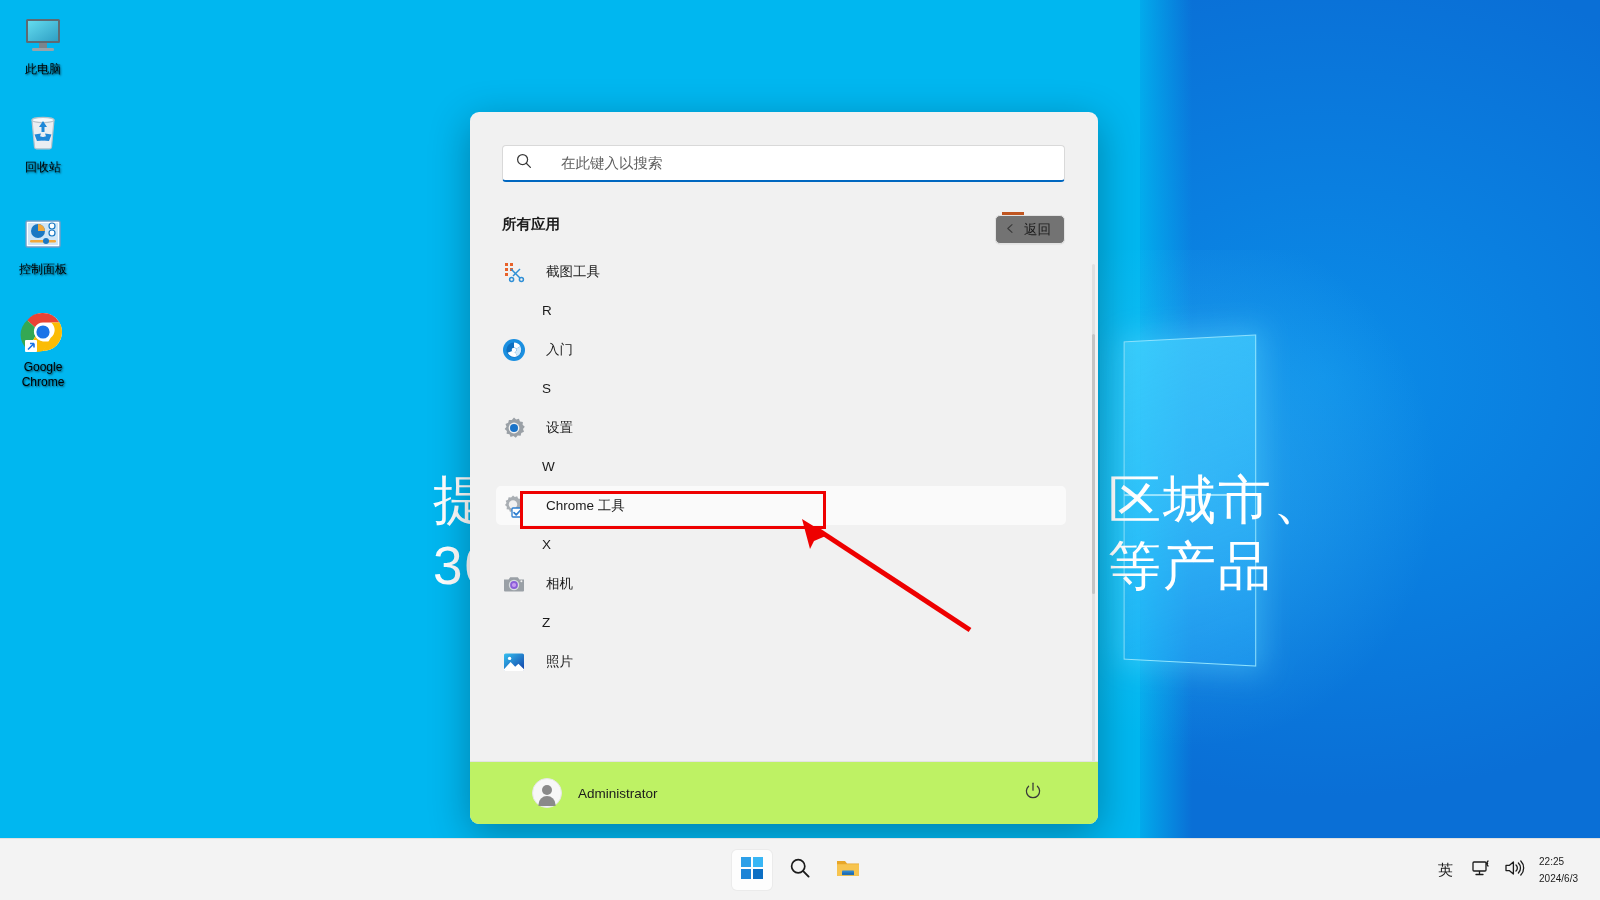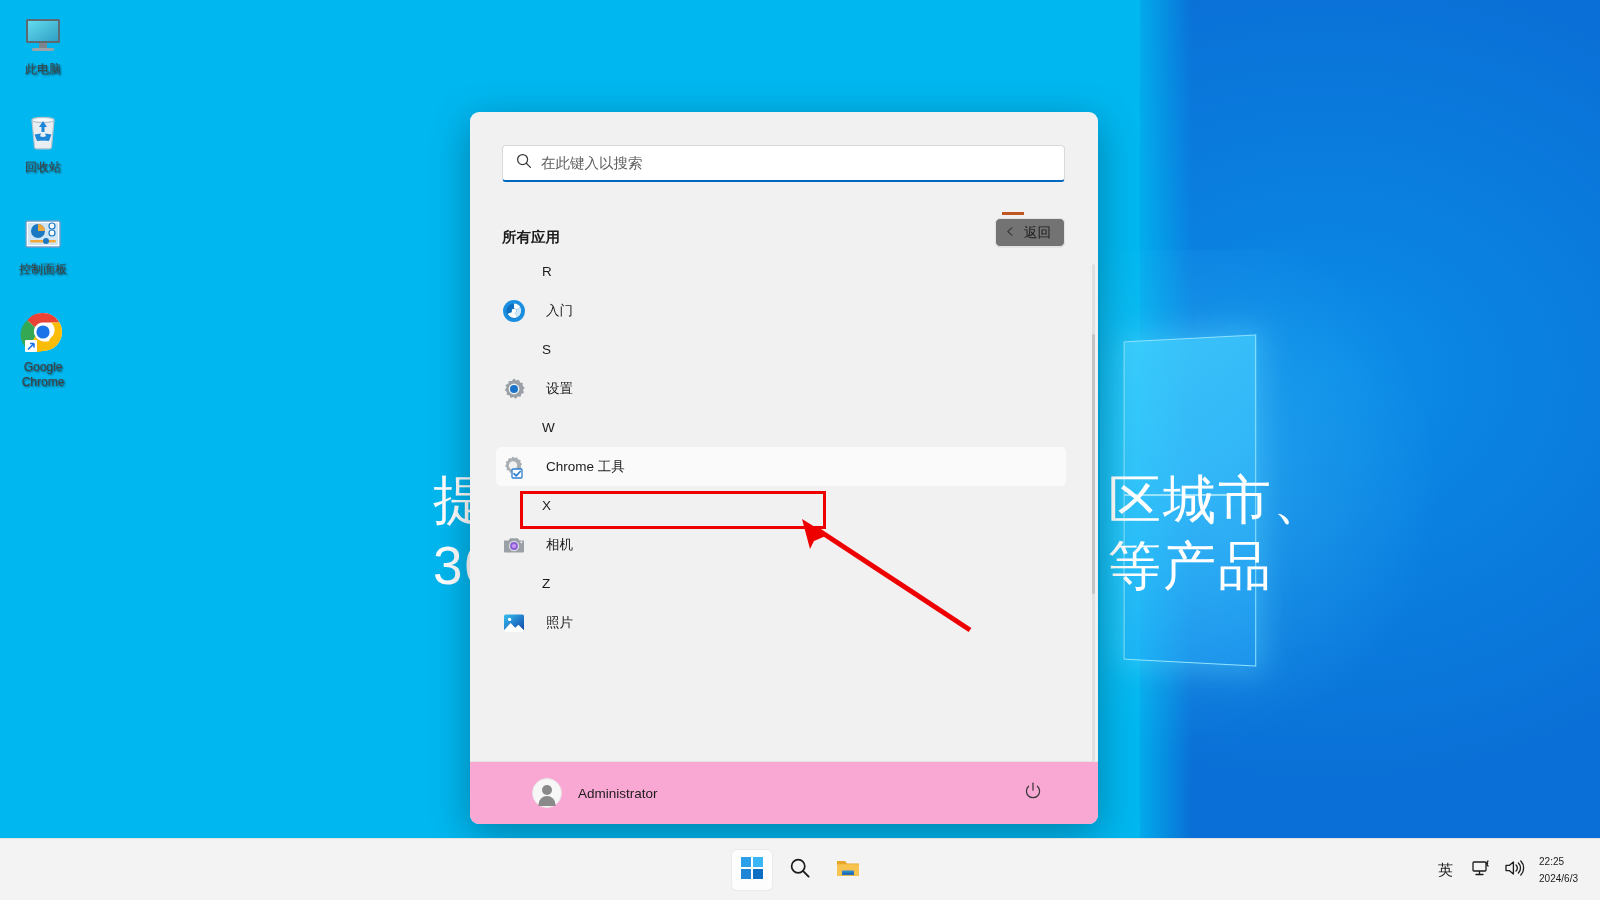--- a/index.html
+++ b/index.html
@@ -73,21 +73,21 @@
     text-align: center;
     cursor: default;
     user-select: none;
   }
   .desk-icon .glyph {
     width: 48px; height: 48px;
     margin: 0 auto 4px;
     position: relative;
   }
   .desk-icon .cap {
-    color: #404040;
+    color: #000000;
     font-size: 12px;
     line-height: 15px;
     text-shadow: 1px 1px 2px rgba(0,0,0,.65);
   }
 
   
   #start-menu {
     position: absolute;
     left: 470px; top: 112px;
     width: 628px; height: 712px;
@@ -98,28 +98,28 @@
   }
   #search-row { position: absolute; left: 32px; top: 33px; width: 563px; height: 37px; }
   #search-box {
     width: 100%; height: 100%;
     background: #fff;
     border: 1px solid #d9d9d9;
     border-bottom: 2px solid #0067c0;
     border-radius: 4px;
     display: flex; align-items: center;
     padding-left: 13px;
-    gap: 9px;
+    gap: 29px;
   }
   #search-box .ph { color: #5d5d5d; font-size: 14.5px; }
 
   #allapps-header {
     position: absolute; left: 32px; top: 103px;
     width: 563px; height: 32px;
-    display: flex; align-items: flex-end; justify-content: space-between;
+    display: flex; align-items: flex-start; justify-content: space-between;
   }
   #allapps-title { font-size: 14.5px; font-weight: 700; color: #1b1b1b; }
   #back-button {
     height: 29px; padding: 0 13px 0 9px;
     background: #737373;
     border: 1px solid #e2e2e2;
     border-radius: 5px;
     display: flex; align-items: center; gap: 8px;
     font-size: 13.5px; color: #1b1b1b;
     box-shadow: 0 1px 1px rgba(0,0,0,.05);
@@ -147,21 +147,21 @@
     border-radius: 5px;
     padding-left: 6px;
     cursor: default;
   }
   .app-row .ico { width: 24px; height: 24px; margin-right: 20px; position: relative; flex: none; }
   .app-row .lbl { font-size: 13.5px; color: #1b1b1b; }
   .app-row.hl { background: #fafafa; }
 
   #menu-footer {
     position: absolute; left: 0; bottom: 0; width: 628px; height: 63px;
-    background: #f9a8d4;
+    background: #bef264;
     border-top: 1px solid #e3e3e3;
     display: flex; align-items: center;
   }
   #user-chip { display: flex; align-items: center; gap: 16px; margin-left: 62px; cursor: default; }
   #avatar {
     width: 30px; height: 30px; border-radius: 50%;
     background: #f7f7f7;
     position: relative; flex: none;
     border: 1px solid #e6e6e6;
   }
@@ -322,20 +322,40 @@
           </svg>
         </span>
         <span>返回</span>
       </div>
     </div>
 
     <div class="divider-dash"></div>
 
     <div id="app-list">
 
+      <div class="app-row">
+        <div class="ico">
+          <svg width="24" height="24" viewBox="0 0 24 24">
+            <g fill="#e8622a">
+              <rect x="3" y="3" width="3" height="3"></rect>
+                <rect x="8" y="3" width="3" height="3"></rect>
+              <rect x="3" y="8" width="3" height="3"></rect>
+                <rect x="8" y="8" width="3" height="3"></rect>
+              <rect x="3" y="13" width="3" height="3"></rect>
+            </g>
+            <g stroke="#2f8fd6" stroke-width="1.5" fill="none">
+              <line x1="9" y1="9" x2="18" y2="18"></line>
+              <line x1="18" y1="9" x2="11" y2="16"></line>
+              <circle cx="19.4" cy="19.4" r="2"></circle>
+              <circle cx="9.6" cy="19.4" r="2"></circle>
+            </g>
+          </svg>
+        </div>
+        <div class="lbl">截图工具</div>
+      </div>
 
       <div class="sec-letter">
           <span>R</span>
         </div>
 
       <div class="app-row">
         <div class="ico">
           <svg width="24" height="24" viewBox="0 0 24 24">
             <circle cx="12" cy="12" r="11" fill="#1a8fe0"></circle>
             <circle cx="12" cy="12" r="7.6" fill="#0d6fc0"></circle>

